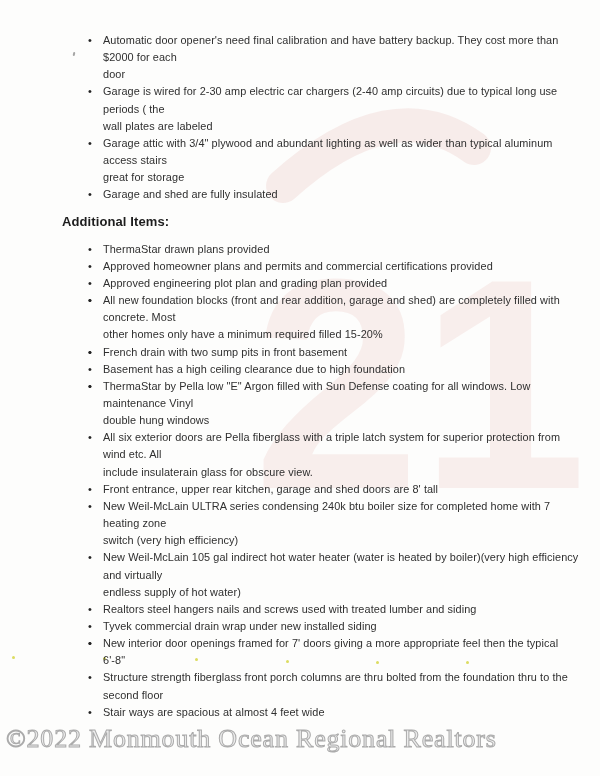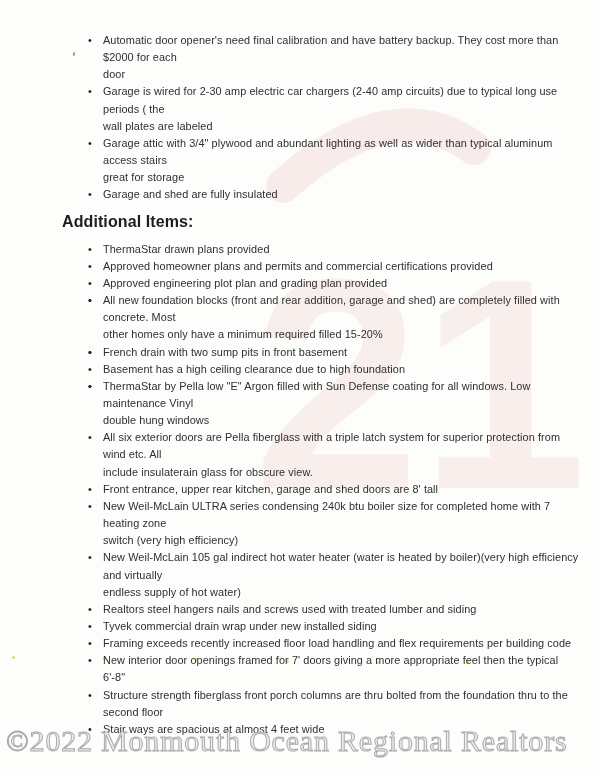--- a/index.html
+++ b/index.html
@@ -13,28 +13,28 @@
   
   .content{position:absolute;left:62px;top:32px;width:521px;color:#2f2f2f;z-index:2;}
   .blist{list-style:none;margin:0;padding:0;}
   .item{
     position:relative;padding-left:41px;
     font-size:10.9px;line-height:17.15px;letter-spacing:0.08px;
     white-space:pre-line;
   }
   .bullet{position:absolute;left:26px;top:0;font-size:11px;color:#222;}
   .heading{
-    font-weight:bold;font-size:16px;line-height:16px;
+    font-weight:bold;font-size:13px;line-height:16px;
     margin:10px 0 11px 0;color:#1d1d1d;letter-spacing:0.1px;
   }
   
   .footer-wm{
     position:absolute;left:6px;top:724px;z-index:3;
     font-family:"Liberation Serif",serif;
-    font-size:30px;letter-spacing:0.8px;
+    font-size:26px;letter-spacing:0.8px;
     color:#ececec;-webkit-text-stroke:1px #ababab;
     white-space:nowrap;
   }
   
   .speck{position:absolute;border-radius:50%;z-index:1;}
   .speck.yellow{width:3px;height:3px;background:#d6d645;opacity:0.85;}
   .speck.gray{width:2px;height:4px;background:#8f8f8f;border-radius:2px;transform:rotate(12deg);opacity:0.8;}
 </style>
 </head>
 <body>
@@ -85,21 +85,21 @@
 double hung windows</span></li>
         <li class="item"><span class="bullet">•</span><span class="txt">All six exterior doors are Pella fiberglass with a triple latch system for superior protection from wind etc. All
 include insulaterain glass for obscure view.</span></li>
         <li class="item"><span class="bullet">•</span><span class="txt">Front entrance, upper rear kitchen, garage and shed doors are 8' tall</span></li>
         <li class="item"><span class="bullet">•</span><span class="txt">New Weil-McLain ULTRA series condensing 240k btu boiler size for completed home with 7 heating zone
 switch (very high efficiency)</span></li>
         <li class="item"><span class="bullet">•</span><span class="txt">New Weil-McLain 105 gal indirect hot water heater (water is heated by boiler)(very high efficiency and virtually
 endless supply of hot water)</span></li>
         <li class="item"><span class="bullet">•</span><span class="txt">Realtors steel hangers nails and screws used with treated lumber and siding</span></li>
         <li class="item"><span class="bullet">•</span><span class="txt">Tyvek commercial drain wrap under new installed siding</span></li>
-        <li class="item"><span class="bullet">•</span><span class="txt">Framing exceeds recently increased floor load handling and flex requirements per building code</span></li>
+        <li class="item"><span class="bullet">•</span></li>
         <li class="item"><span class="bullet">•</span><span class="txt">New interior door openings framed for 7' doors giving a more appropriate feel then the typical 6'-8"</span></li>
         <li class="item"><span class="bullet">•</span><span class="txt">Structure strength fiberglass front porch columns are thru bolted from the foundation thru to the second floor</span></li>
         <li class="item"><span class="bullet">•</span><span class="txt">Stair ways are spacious at almost 4 feet wide</span></li>
       </ul>
 
   </div>
 
   <div class="footer-wm">©2022 Monmouth Ocean Regional Realtors</div>
 
 </div>

